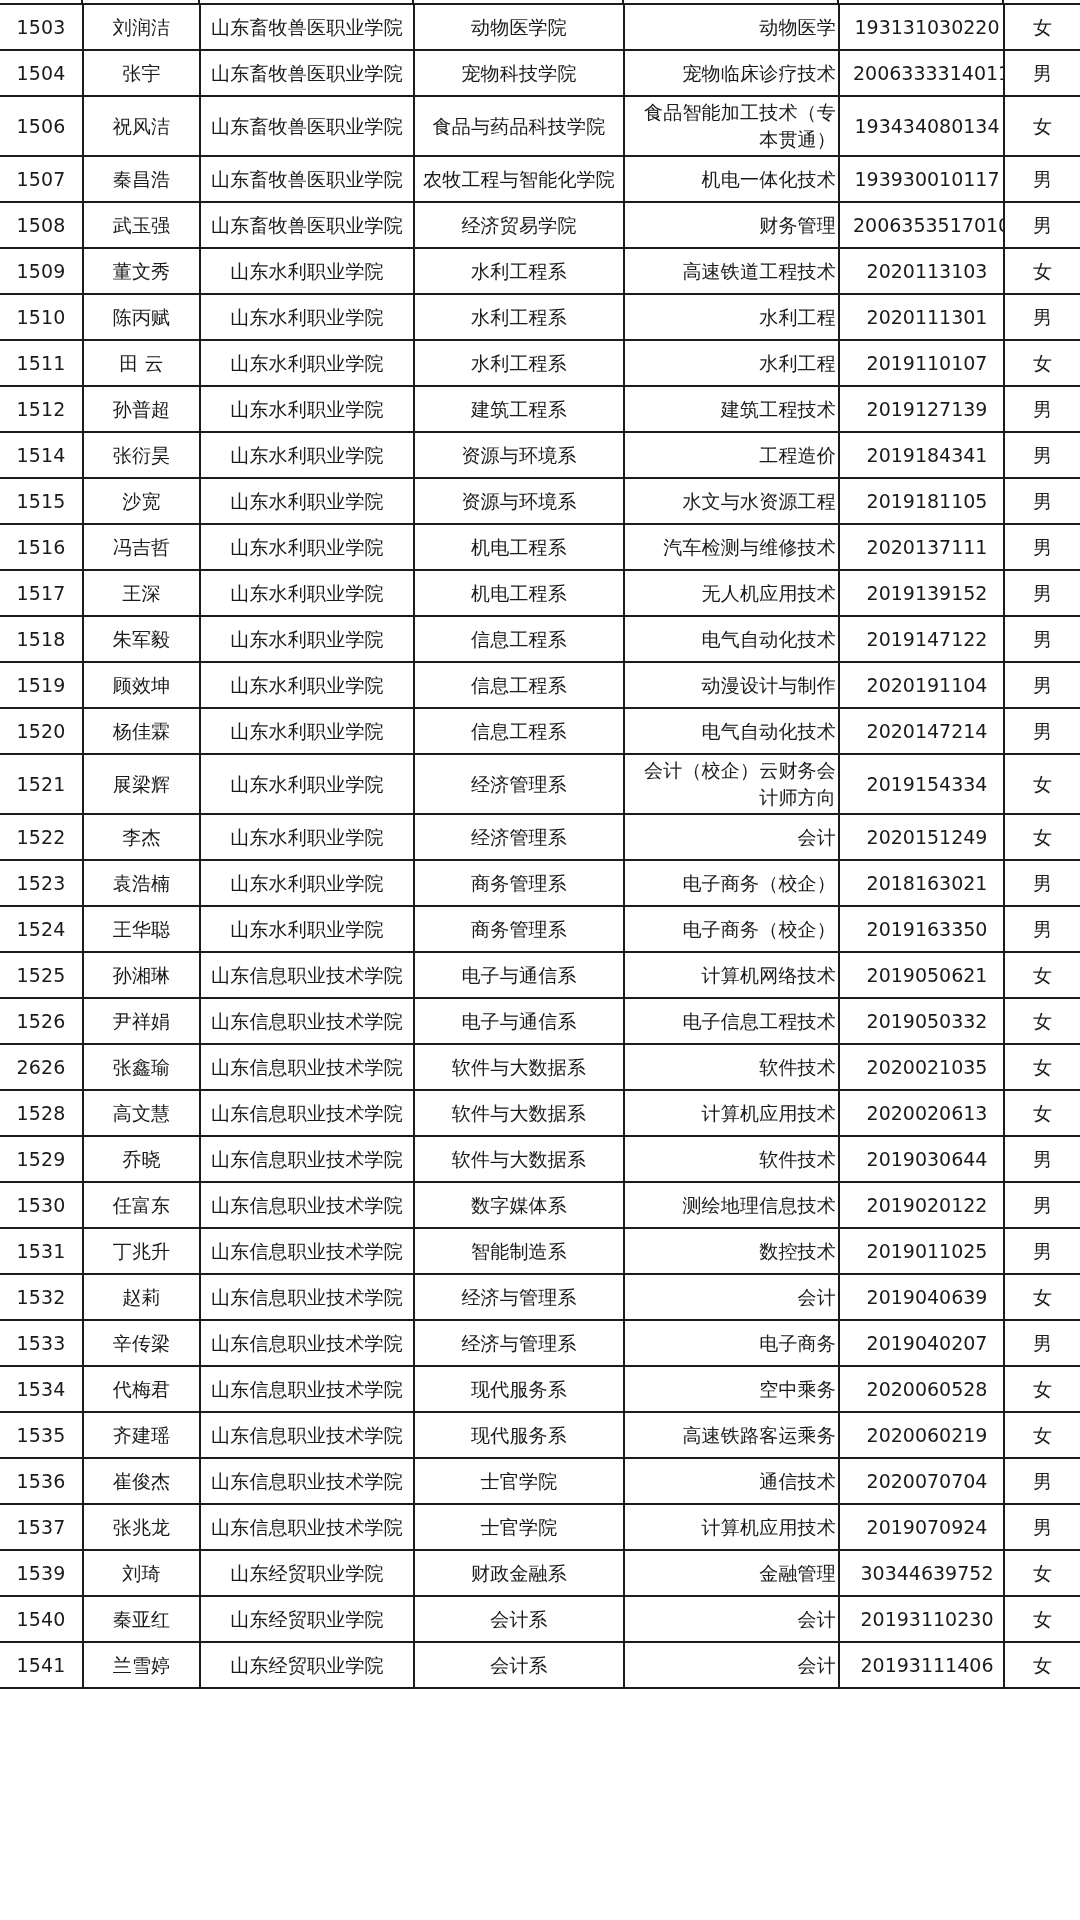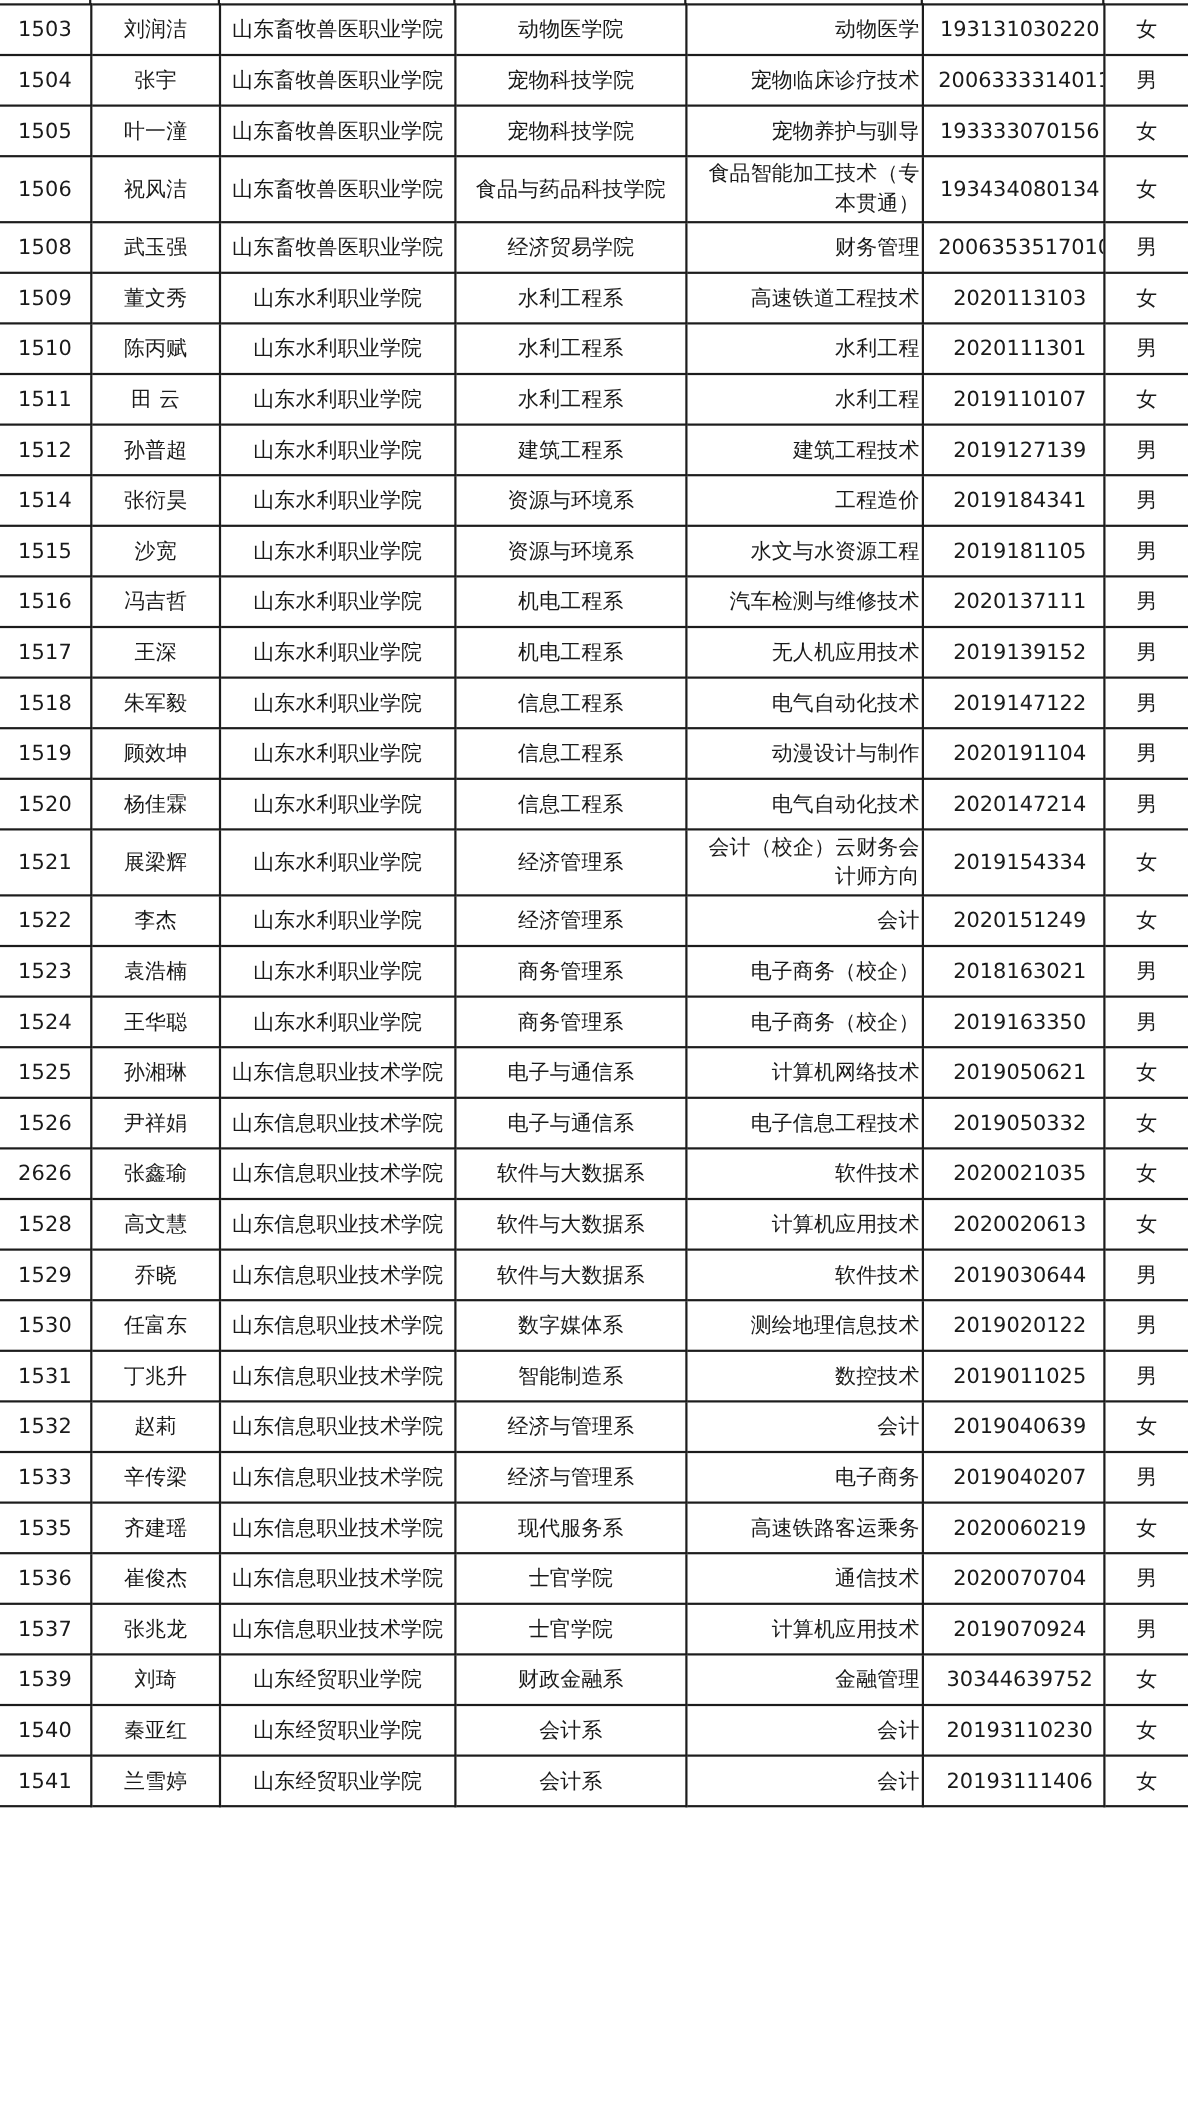--- a/index.html
+++ b/index.html
@@ -107,40 +107,40 @@
   <tr>
     <td class="num">1504</td>
     <td>张宇</td>
     <td>山东畜牧兽医职业学院</td>
     <td>宠物科技学院</td>
     <td class="wrap">宠物临床诊疗技术</td>
     <td class="sid">20063333140111</td>
     <td>男</td>
   </tr>
 
-  <tr>
-    <td class="num">1505</td>
-    <td>叶一潼</td>
-    <td>山东畜牧兽医职业学院</td>
-    <td>宠物科技学院</td>
-    <td class="wrap">宠物养护与驯导</td>
-    <td class="sid">193333070156</td>
-    <td>女</td>
-  </tr>
 
   <tr class="tall">
     <td class="num">1506</td>
     <td>祝风洁</td>
     <td>山东畜牧兽医职业学院</td>
     <td>食品与药品科技学院</td>
     <td class="wrap">食品智能加工技术（专本贯通）</td>
     <td class="sid">193434080134</td>
     <td>女</td>
   </tr>
 
+  <tr>
+    <td class="num">1507</td>
+    <td>秦昌浩</td>
+    <td>山东畜牧兽医职业学院</td>
+    <td>农牧工程与智能化学院</td>
+    <td class="wrap">机电一体化技术</td>
+    <td class="sid">193930010117</td>
+    <td>男</td>
+  </tr>
 
   <tr>
     <td class="num">1508</td>
     <td>武玉强</td>
     <td>山东畜牧兽医职业学院</td>
     <td>经济贸易学院</td>
     <td class="wrap">财务管理</td>
     <td class="sid">20063535170102</td>
     <td>男</td>
   </tr>
@@ -379,20 +379,29 @@
   <tr>
     <td class="num">1533</td>
     <td>辛传梁</td>
     <td>山东信息职业技术学院</td>
     <td>经济与管理系</td>
     <td class="wrap">电子商务</td>
     <td class="sid">2019040207</td>
     <td>男</td>
   </tr>
 
+  <tr>
+    <td class="num">1534</td>
+    <td>代梅君</td>
+    <td>山东信息职业技术学院</td>
+    <td>现代服务系</td>
+    <td class="wrap">空中乘务</td>
+    <td class="sid">2020060528</td>
+    <td>女</td>
+  </tr>
 
   <tr>
     <td class="num">1535</td>
     <td>齐建瑶</td>
     <td>山东信息职业技术学院</td>
     <td>现代服务系</td>
     <td class="wrap">高速铁路客运乘务</td>
     <td class="sid">2020060219</td>
     <td>女</td>
   </tr>

